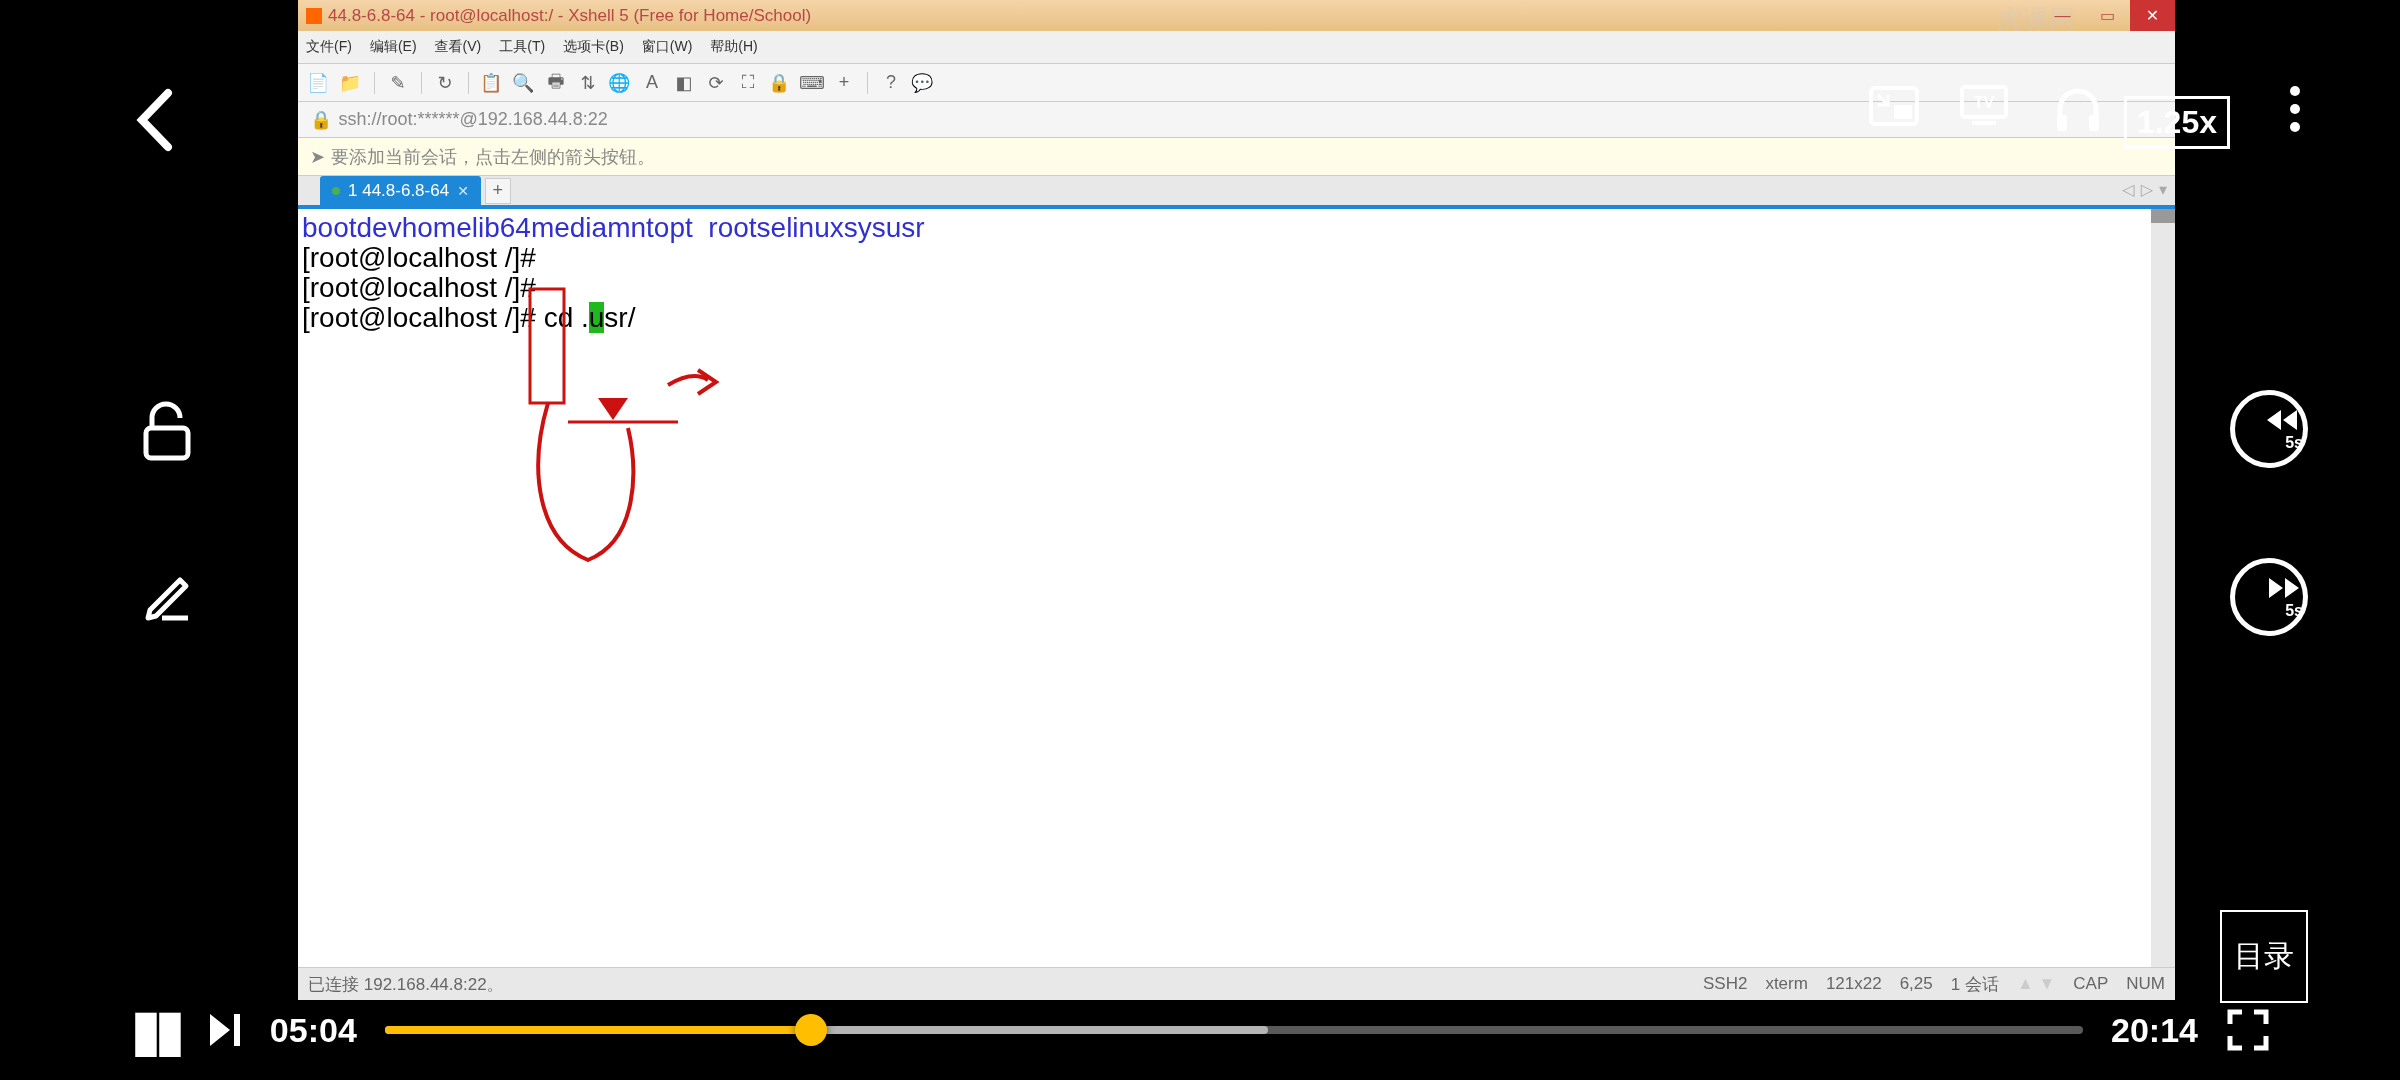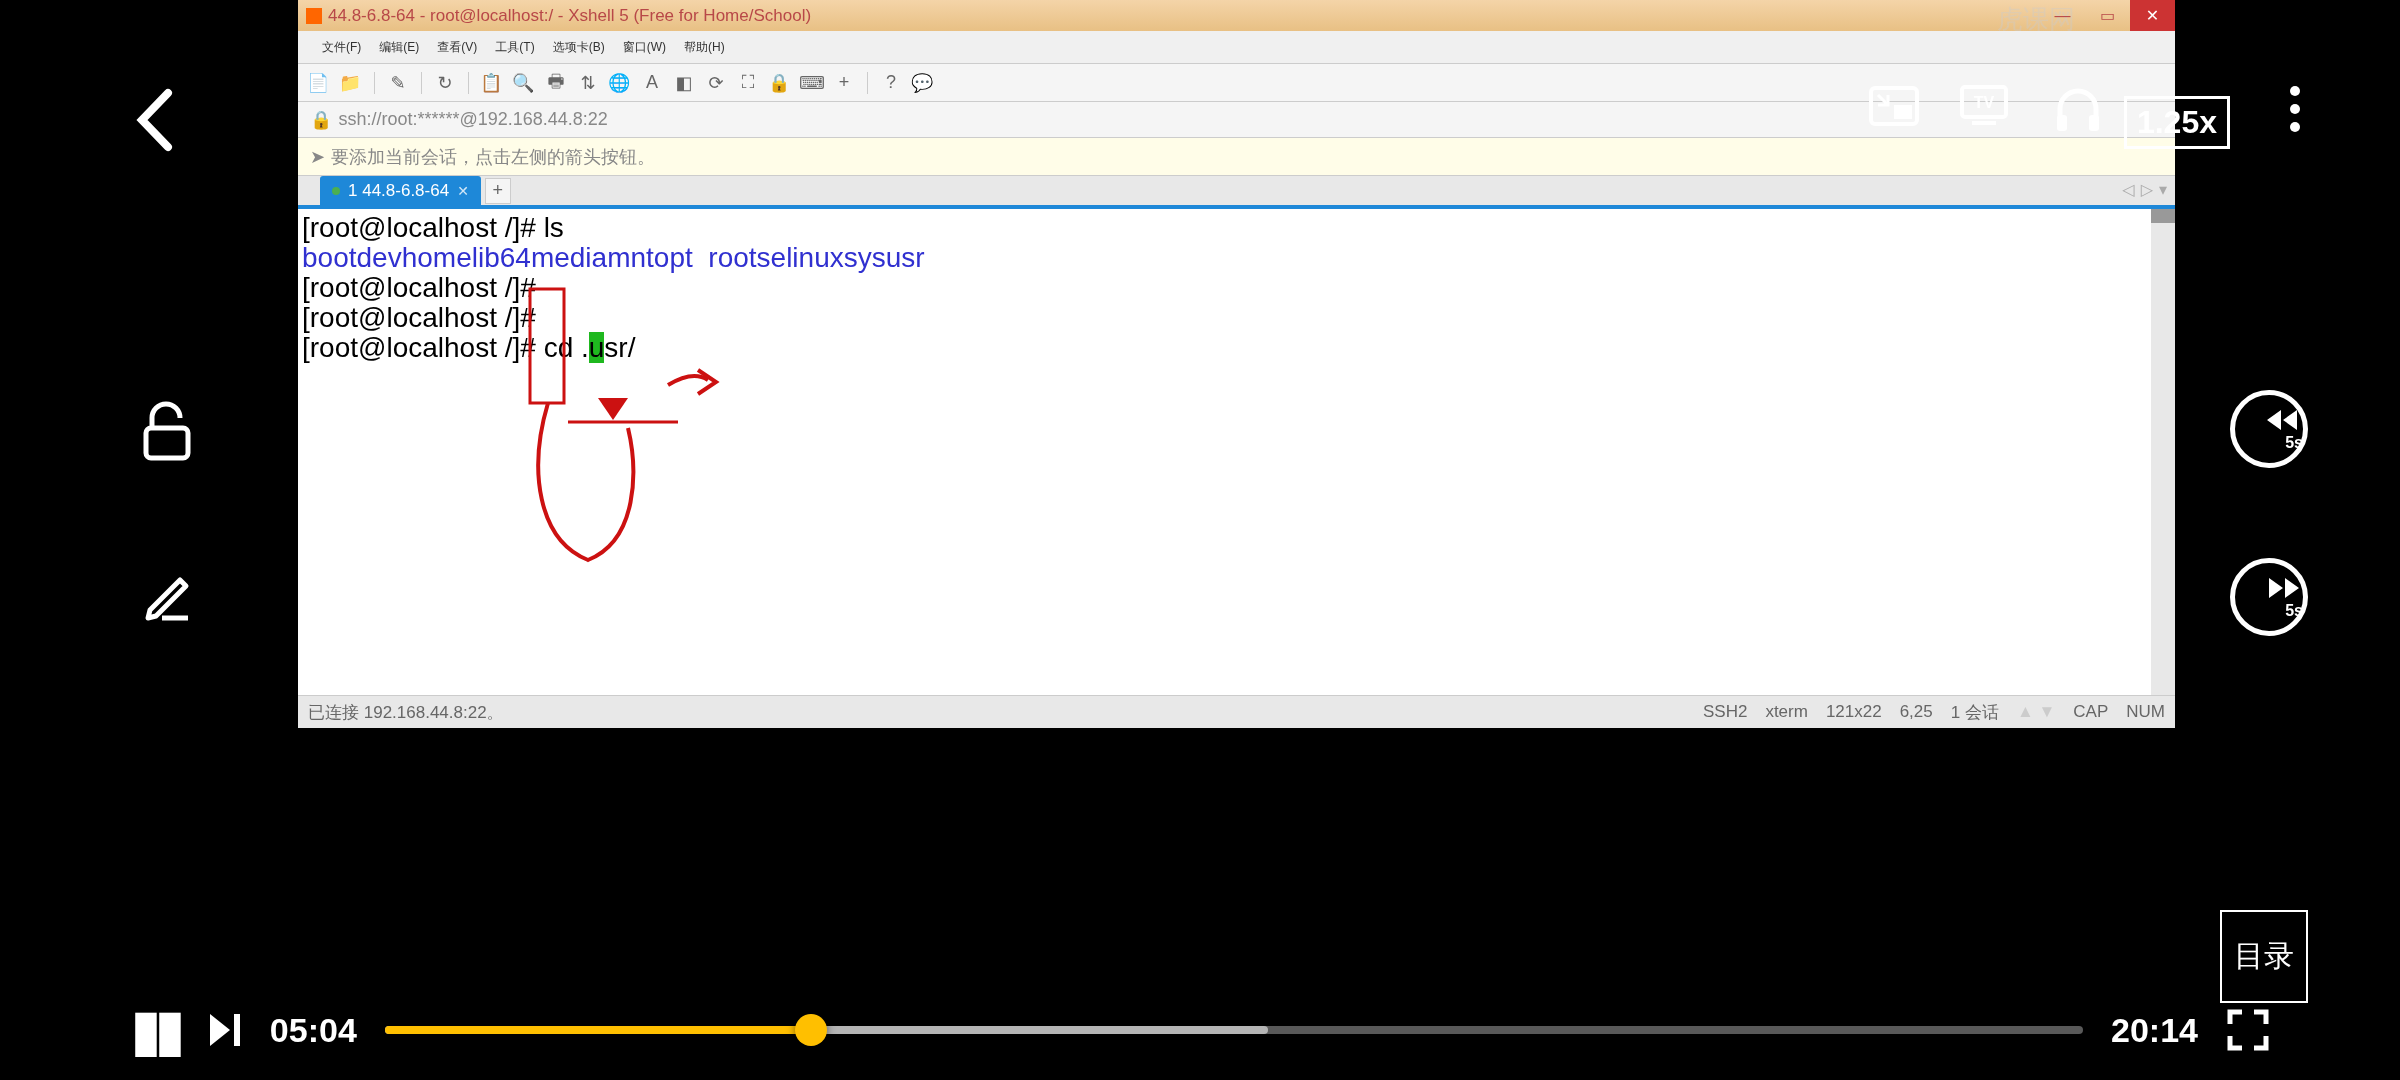--- a/index.html
+++ b/index.html
@@ -1,25 +1,25 @@
 <!DOCTYPE html>
 <html><head>
 <meta charset="utf-8">
 <style>
 *{margin:0;padding:0;box-sizing:border-box;font-family:Arial,sans-serif}
 body{background:#000;width:2400px;height:1080px;position:relative;overflow:hidden}
-.video-area{position:absolute;left:298px;top:0;width:1877px;height:728px;background:#22c55e}
+.video-area{position:absolute;left:298px;top:0;width:1877px;height:1000px;background:#22c55e}
 .xshell{width:100%;height:100%;background:#fff;display:flex;flex-direction:column}
 .titlebar{height:31px;background:linear-gradient(#f4d4a8,#e8c084);display:flex;align-items:center;padding:0 8px;font-size:17px;color:#b84848;position:relative}
 .titlebar-icon{width:16px;height:16px;background:#ff6600;margin-right:6px}
 .win-btns{position:absolute;right:0;top:0;display:flex;height:100%}
 .win-btn{width:45px;height:100%;display:flex;align-items:center;justify-content:center;font-size:16px}
 .win-close{background:#cc3333;color:#fff}
 .watermark{position:absolute;right:100px;top:2px;font-size:26px;color:#ccc;opacity:.4;font-weight:normal}
-.menubar{height:33px;background:#f0f0f0;display:flex;align-items:center;padding:0 24px;gap:18px;font-size:12px;color:#333;border-bottom:1px solid #ccc;position:relative}
+.menubar{height:33px;background:#f0f0f0;display:flex;align-items:center;padding:0 8px;gap:18px;font-size:14px;color:#333;border-bottom:1px solid #ccc;position:relative}
 .toolbar{height:38px;background:#f5f5f5;display:flex;align-items:center;padding:0 8px;gap:6px;border-bottom:1px solid #ccc}
 .tb-btn{width:26px;height:26px;display:flex;align-items:center;justify-content:center;color:#666;font-size:18px}
 .tb-sep{width:1px;height:22px;background:#ccc;margin:0 4px}
 .addrbar{height:36px;background:#f5f5f5;display:flex;align-items:center;padding:0 12px;font-size:18px;color:#888;border-bottom:1px solid #ccc}
 .lock-ico{margin-right:6px}
 .hintbar{height:38px;background:#fffde8;display:flex;align-items:center;padding:0 12px;font-size:18px;color:#888;border-bottom:1px solid #ccc}
 .tabbar{height:33px;background:#e8e8e8;display:flex;align-items:center;padding-left:22px;position:relative;border-bottom:4px solid #1e88d8}
 .tab{height:29px;background:#1e88d8;color:#fff;padding:0 12px;display:flex;align-items:center;font-size:17px;gap:8px;border-radius:3px 3px 0 0}
 .tab-dot{width:8px;height:8px;background:#4caf50;border-radius:50%}
 .tab-close{font-size:14px;opacity:.8}
@@ -131,21 +131,20 @@
       </div>
       <div class="tab-add">+</div>
       <div class="tab-right">
         <span>◁</span>
         <span>▷</span>
         <span>▾</span>
       </div>
     </div>
 
     <div class="terminal" id="terminal">
-      <div class="term-line"><span class="prompt">[root@localhost /]# ls</span></div>
         <div class="term-line"><span class="dir">boot</span><span class="dir">dev</span><span class="dir">home</span><span class="dir">lib64</span><span class="dir">media</span><span class="dir">mnt</span><span class="dir">opt</span>  <span class="dir">root</span><span class="dir">selinux</span><span class="dir">sys</span><span class="dir">usr</span></div>
         <div class="term-line"><span class="prompt">[root@localhost /]#</span></div>
         <div class="term-line"><span class="prompt">[root@localhost /]#</span></div>
         <div class="term-line"><span class="prompt">[root@localhost /]# cd .<span class="cursor">u</span>sr/</span></div>
         <div class="scrollbar">
           <div class="scroll-thumb"></div>
         </div>
     </div>
 
     <div class="statusbar">

